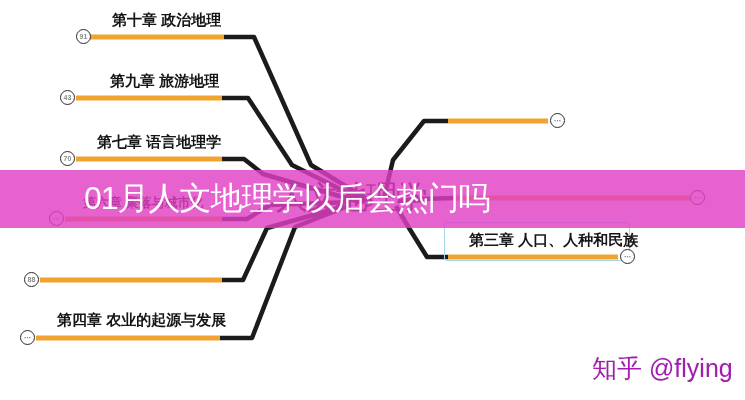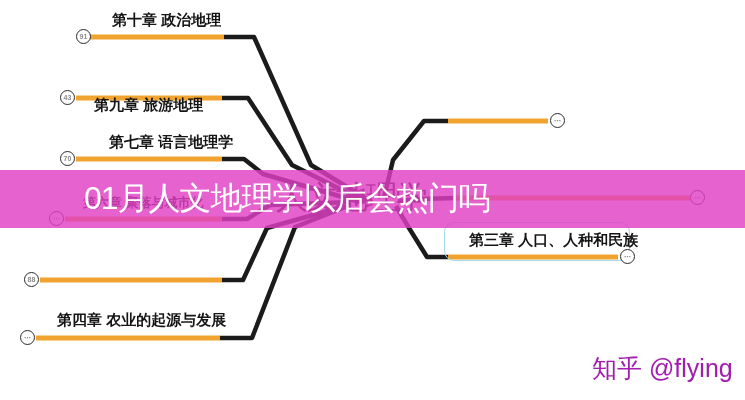--- a/index.html
+++ b/index.html
@@ -19,21 +19,21 @@
     font-size:32px;font-weight:normal;color:#141414;letter-spacing:-2px;white-space:nowrap;
   }
   .badge{
     position:absolute;z-index:1;width:15px;height:15px;border-radius:50%;
     background:#ffffff;border:1px solid #2a2a2a;box-sizing:border-box;
     display:flex;align-items:center;justify-content:center;
     font-size:7px;color:#8a8a8a;font-weight:bold;line-height:1;
   }
   .selbox{
     position:absolute;z-index:1;left:444px;top:222px;width:186px;height:39px;
-    border:1px solid #a6d9ef;border-radius:10px;background:transparent;box-sizing:border-box;
+    border:1px solid #a6d9ef;border-radius:3px;background:transparent;box-sizing:border-box;
   }
   .selbox .lbl{left:24px;top:8px;}
   .band{
     position:absolute;z-index:2;left:0;top:170px;width:745px;height:58px;
     background:rgba(223,64,196,0.82);
     display:flex;align-items:center;
   }
   .band-title{
     margin-left:84px;color:#ffffff;font-weight:normal;font-size:32px;
     letter-spacing:-1px;white-space:nowrap;
@@ -72,22 +72,22 @@
       <path d="M36 338 L220 338"></path>
       <path d="M448 121 L548 121"></path>
       <path d="M455 198 L690 198"></path>
       <path d="M448 257 L618 257"></path>
     </g>
   </svg>
 
   <div class="center-topic">人文地理学</div>
 
   <div class="lbl" style="left:112px;top:11px;">第十章 政治地理</div>
-  <div class="lbl" style="left:94px;top:72px;margin-top:24px;">第九章 旅游地理</div>
-  <div class="lbl" style="left:97px;top:133px;margin-left:12px;">第七章 语言地理学</div>
+  <div class="lbl" style="left:110px;top:72px;">第九章 旅游地理</div>
+  <div class="lbl" style="left:97px;top:133px;">第七章 语言地理学</div>
   <div class="lbl lbl-small" style="left:83px;top:195px;">第六章 聚落与城市化</div>
   <div class="lbl" style="left:57px;top:311px;">第四章 农业的起源与发展</div>
 
 
   <div class="selbox">
     <div class="lbl">第三章 人口、人种和民族</div>
   </div>
 
   <div class="badge" style="left:76px;top:29px;">91</div>
   <div class="badge" style="left:60px;top:90px;">43</div>

